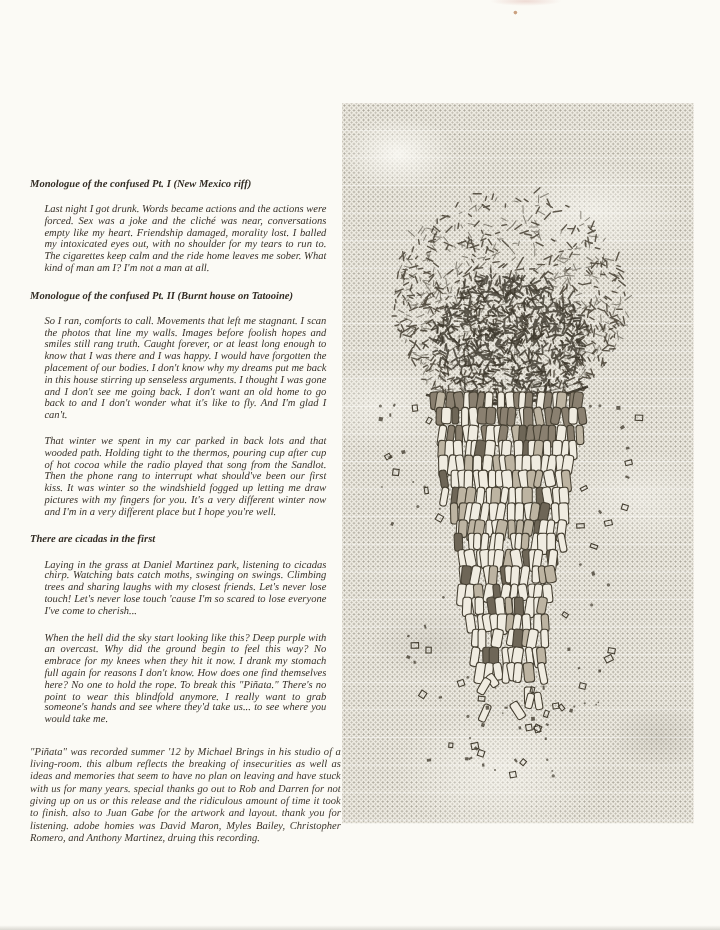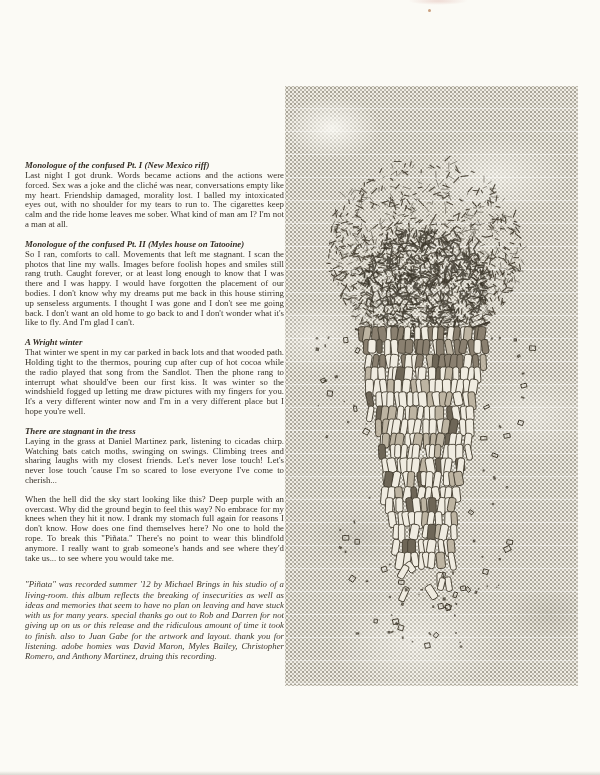--- a/index.html
+++ b/index.html
@@ -3,30 +3,30 @@
 <meta charset="utf-8">
 <style>
   html,body{margin:0;padding:0;}
   body{
     width:600px;height:775px;position:relative;overflow:hidden;
     background:#fbfaf5;
     font-family:"Liberation Serif","DejaVu Serif",serif;
   }
   
   .text-col{
-    position:absolute;left:25px;top:160px;width:259px;
+    position:absolute;left:25px;top:148px;width:259px;
     color:#38322a;font-size:8.8px;line-height:9.8px;
     text-align:justify;
   }
   .section{margin:0 0 9px 0;}
   .section h3{
     margin:0 0 1px 0;font-size:8.8px;line-height:10px;
     font-style:italic;font-weight:600;color:#332d25;
   }
-  .section p{margin:0;}
+  .section p{margin:12px;font-style:italic;}
   .credits{
     margin-top:16px;font-style:italic;color:#3c362d;
     text-align:justify;line-height:10.3px;
   }
   
   .halftone{
     position:absolute;left:285px;top:86px;width:293px;height:600px;
     background-color:#efece3;
     background-image:
       repeating-linear-gradient(0deg, rgba(255,255,255,0.45) 0 1px, rgba(255,255,255,0) 1px 23px),
@@ -65,31 +65,30 @@
 <body>
 
 <div class="text-col">
 
   <div class="section">
     <h3>Monologue of the confused Pt. I (New Mexico riff)</h3>
     <p>Last night I got drunk. Words became actions and the actions were forced. Sex was a joke and the cliché was near, conversations empty like my heart. Friendship damaged, morality lost. I balled my intoxicated eyes out, with no shoulder for my tears to run to. The cigarettes keep calm and the ride home leaves me sober. What kind of man am I? I'm not a man at all.</p>
   </div>
 
   <div class="section">
-    <h3>Monologue of the confused Pt. II (Myles house on Tatooine)</h3>
+    <h3>Monologue of the confused Pt. II (Burnt house on Tatooine)</h3>
     <p>So I ran, comforts to call. Movements that left me stagnant. I scan the photos that line my walls. Images before foolish hopes and smiles still rang truth. Caught forever, or at least long enough to know that I was there and I was happy. I would have forgotten the placement of our bodies. I don't know why my dreams put me back in this house stirring up senseless arguments. I thought I was gone and I don't see me going back. I don't want an old home to go back to and I don't wonder what it's like to fly. And I'm glad I can't.</p>
   </div>
 
   <div class="section">
-    <h3>A Wright winter</h3>
     <p>That winter we spent in my car parked in back lots and that wooded path. Holding tight to the thermos, pouring cup after cup of hot cocoa while the radio played that song from the Sandlot. Then the phone rang to interrupt what should've been our first kiss. It was winter so the windshield fogged up letting me draw pictures with my fingers for you. It's a very different winter now and I'm in a very different place but I hope you're well.</p>
   </div>
 
   <div class="section">
-    <h3>There are stagnant in the tress</h3>
+    <h3>There are cicadas in the first</h3>
     <p>Laying in the grass at Daniel Martinez park, listening to cicadas chirp. Watching bats catch moths, swinging on swings. Climbing trees and sharing laughs with my closest friends. Let's never lose touch! Let's never lose touch 'cause I'm so scared to lose everyone I've come to cherish...</p>
   </div>
 
   <div class="section">
     <p>When the hell did the sky start looking like this? Deep purple with an overcast. Why did the ground begin to feel this way? No embrace for my knees when they hit it now. I drank my stomach full again for reasons I don't know. How does one find themselves here? No one to hold the rope. To break this "Piñata." There's no point to wear this blindfold anymore. I really want to grab someone's hands and see where they'd take us... to see where you would take me.</p>
   </div>
 
   <div class="credits">"Piñata" was recorded summer '12 by Michael Brings in his studio of a living-room. this album reflects the breaking of insecurities as well as ideas and memories that seem to have no plan on leaving and have stuck with us for many years. special thanks go out to Rob and Darren for not giving up on us or this release and the ridiculous amount of time it took to finish. also to Juan Gabe for the artwork and layout. thank you for listening. adobe homies was David Maron, Myles Bailey, Christopher Romero, and Anthony Martinez, druing this recording.</div>
 </div>
 

